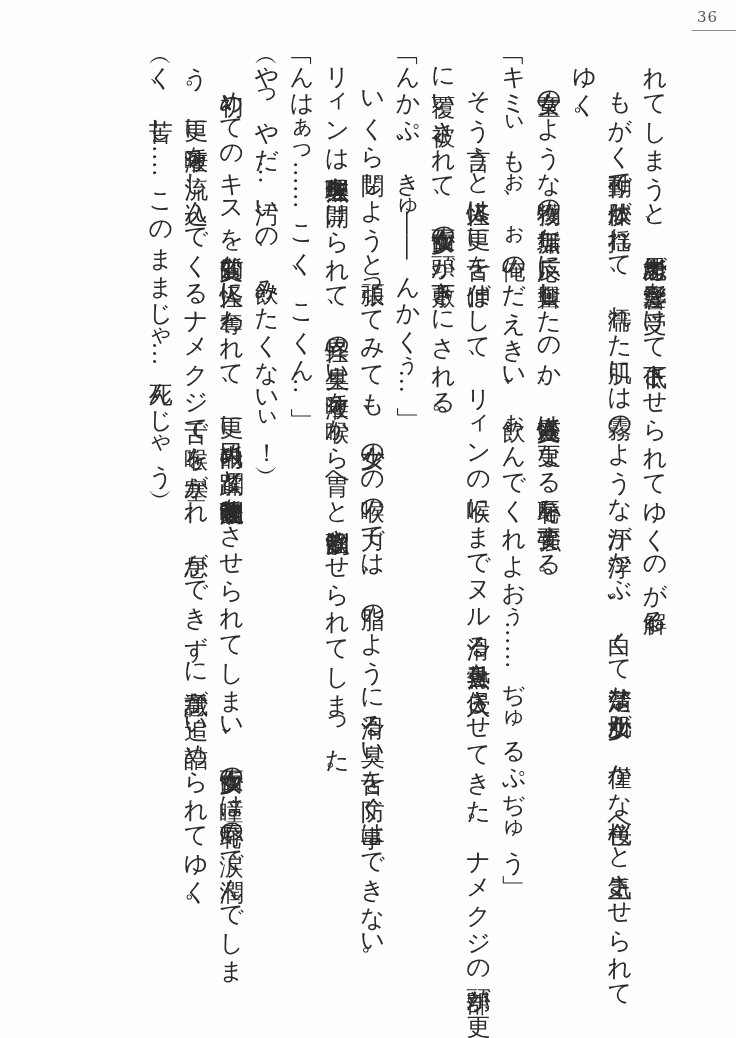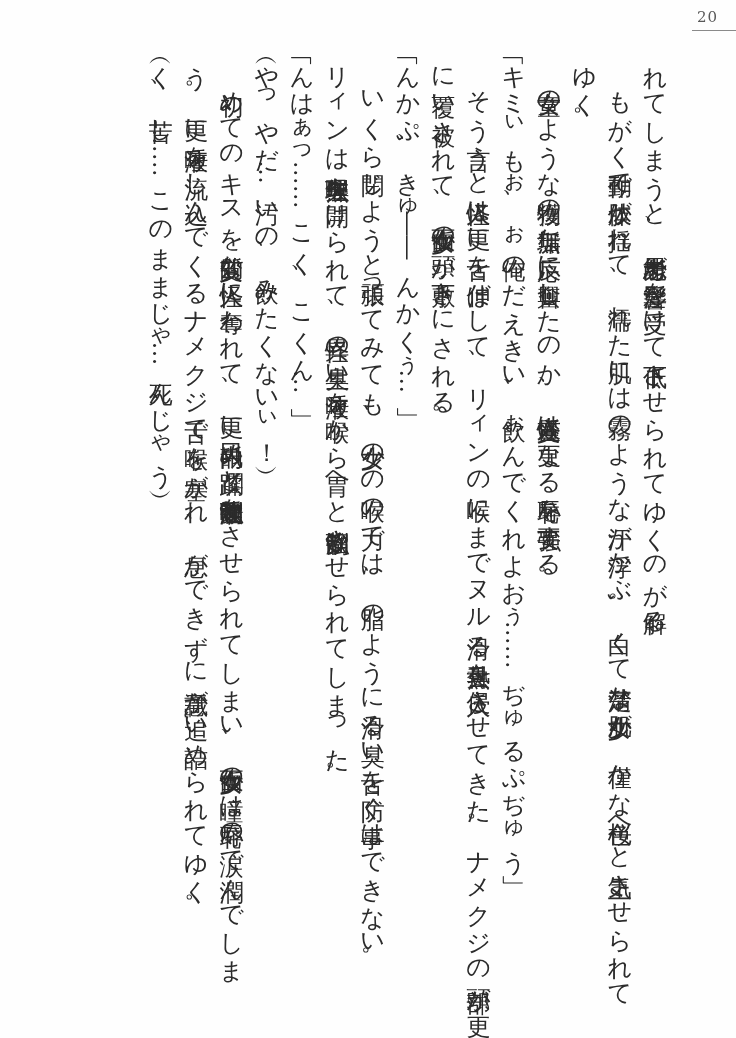--- a/index.html
+++ b/index.html
@@ -56,21 +56,21 @@
     padding: 0;
     text-align: start;
   }
 </style>
 </head>
 <body>
 
 <div class="book-page">
 
   <div class="page-number-wrap">
-    <span class="num">20</span>
+    <span class="num">36</span>
   </div>
 
   <div class="text-block">
     <p>れてしまうと、思考能力が淫影響を受けて低下させられてゆくのが解る。</p>
     <p>　もがく動作で肢体が揺れて、濡れた肌には霧のような汗が浮かぶ。白くて清楚な少女肌が、僅かな桜色へと上気させられてゆく。</p>
     <p>　童女のような獲物の無垢な反応に興奮したのか、変質怪人は更なる恥辱を強要する。</p>
     <p>「キミぃもぉ、ぉ俺のだえきい、飲ぉんでくれよおぅ……ぢゅるぷぢゅう」</p>
     <p>　そう言うと怪人は更に舌を伸ばして、リィンの喉にまでヌル滑る熱臭舌を侵入させてきた。ナメクジの頭部が更に覆い被されて、仮面少女の頭が下敷きにされる。</p>
     <p>「んかぷ、きゅ――んかくぅ…」</p>
     <p>　いくら閉じようと頑張ってみても、少女のの喉の力では、脂のように滑る臭い舌を防ぐ事はできない。リィンは無理矢理喉を開けられて、怪異の生臭い唾液を喉から胃へと強制溜飲させられてしまった。</p>

